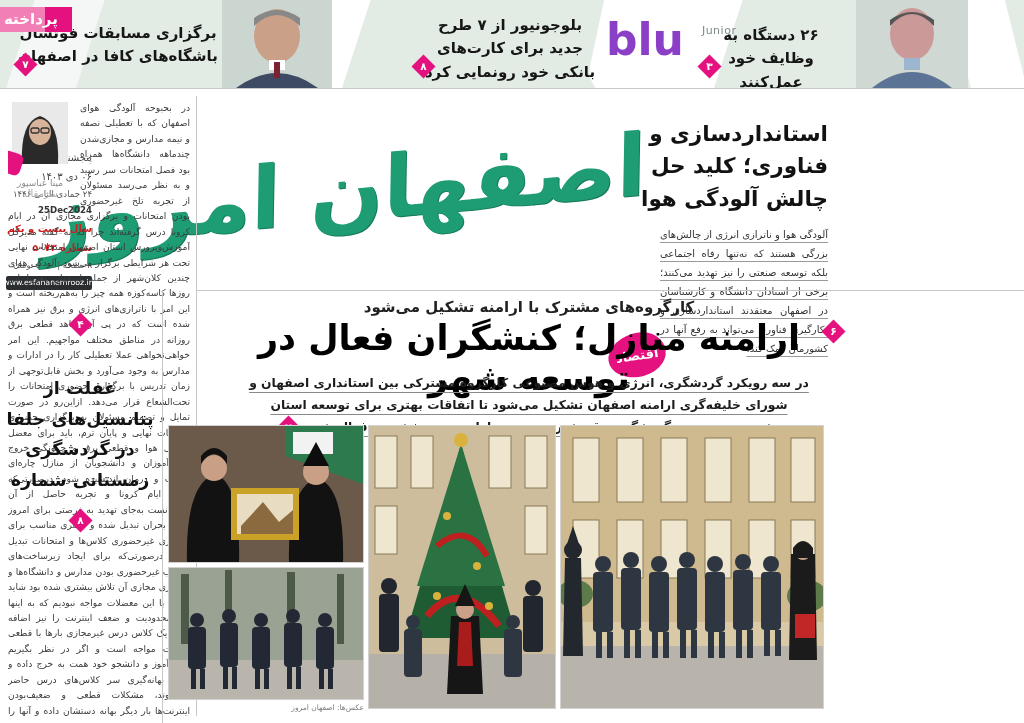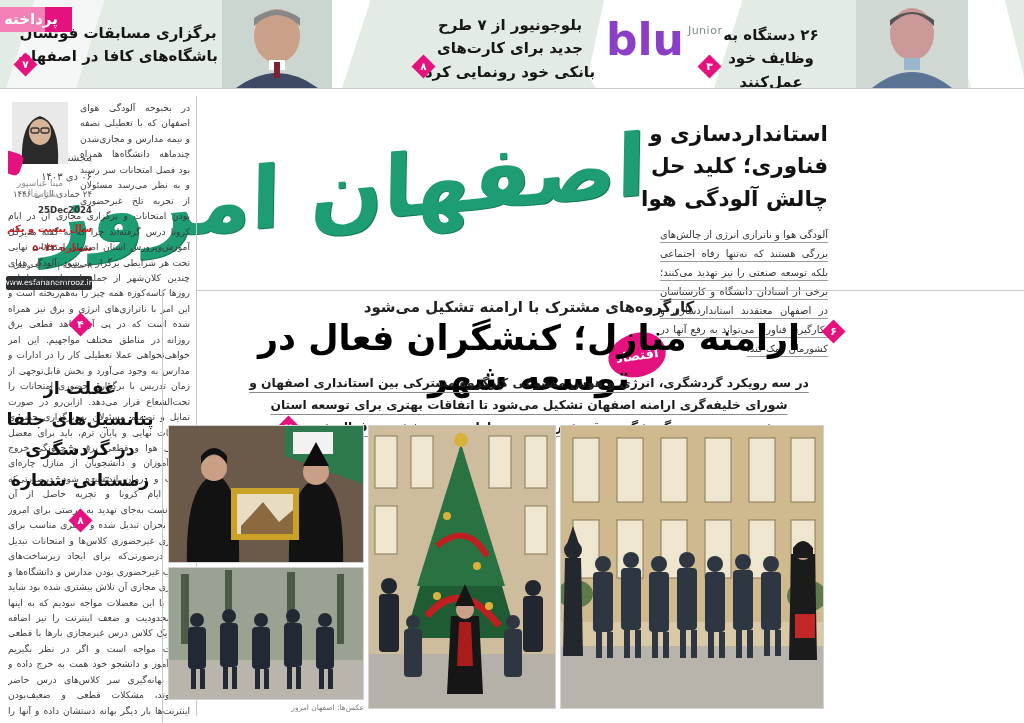--- a/index.html
+++ b/index.html
@@ -17,21 +17,21 @@
 
   
   .topstrip{position:absolute;left:0;top:0;width:1024px;height:88px;background:#e3ebe5;overflow:hidden;}
   .slant{position:absolute;background:#fff;transform:skewX(-18deg);}
   .corner-banner{position:absolute;left:-6px;top:7px;height:25px;padding:0 14px 0 10px;
     background:linear-gradient(to left,#e4117f 0 34%,#f27fb5 34% 100%);
     color:#fff;font-weight:bold;font-size:15px;line-height:25px;letter-spacing:1px;}
   .ts-item{position:absolute;top:0;height:88px;}
   .ts-title{font-weight:800;font-size:15px;line-height:1.55;color:#161616;text-align:center;}
   .ts-photo{position:absolute;top:0;height:88px;overflow:hidden;}
-  .blu-box{position:absolute;display:flex;align-items:flex-start;gap:4px;direction:ltr;}
+  .blu-box{position:absolute;display:flex;align-items:flex-start;gap:18px;direction:ltr;}
   .blu-word{color:#8a3fc6;font-weight:900;font-size:44px;line-height:0.9;font-family:"DejaVu Sans",sans-serif;}
   .blu-junior{color:#7d8a87;font-size:11px;margin-top:4px;letter-spacing:0.5px;}
   .blu-bg{position:absolute;background:#fff;border-radius:26px;transform:rotate(12deg);}
 
   
   .diamond{display:inline-block;width:17px;height:17px;background:var(--pink);transform:rotate(45deg);}
   .diamond>span{display:block;width:17px;height:17px;transform:rotate(-45deg);color:#fff;
     font-size:10.5px;font-weight:bold;text-align:center;line-height:17px;}
 
   

